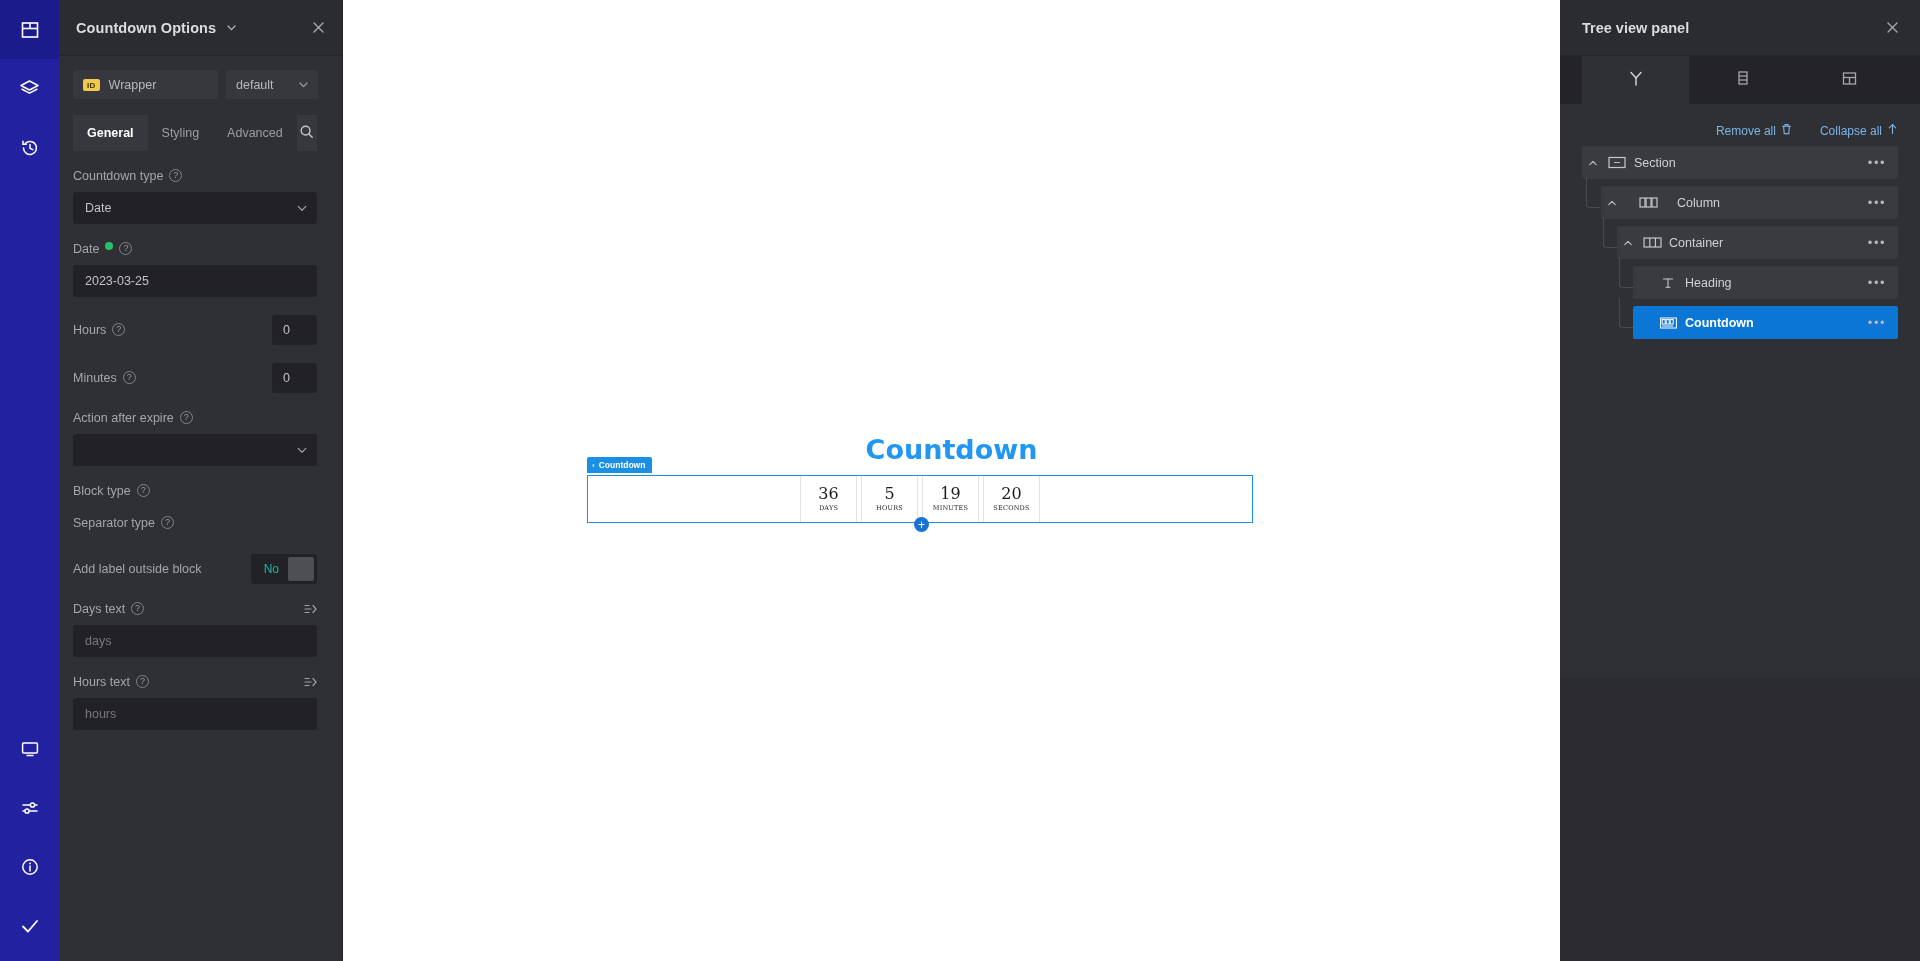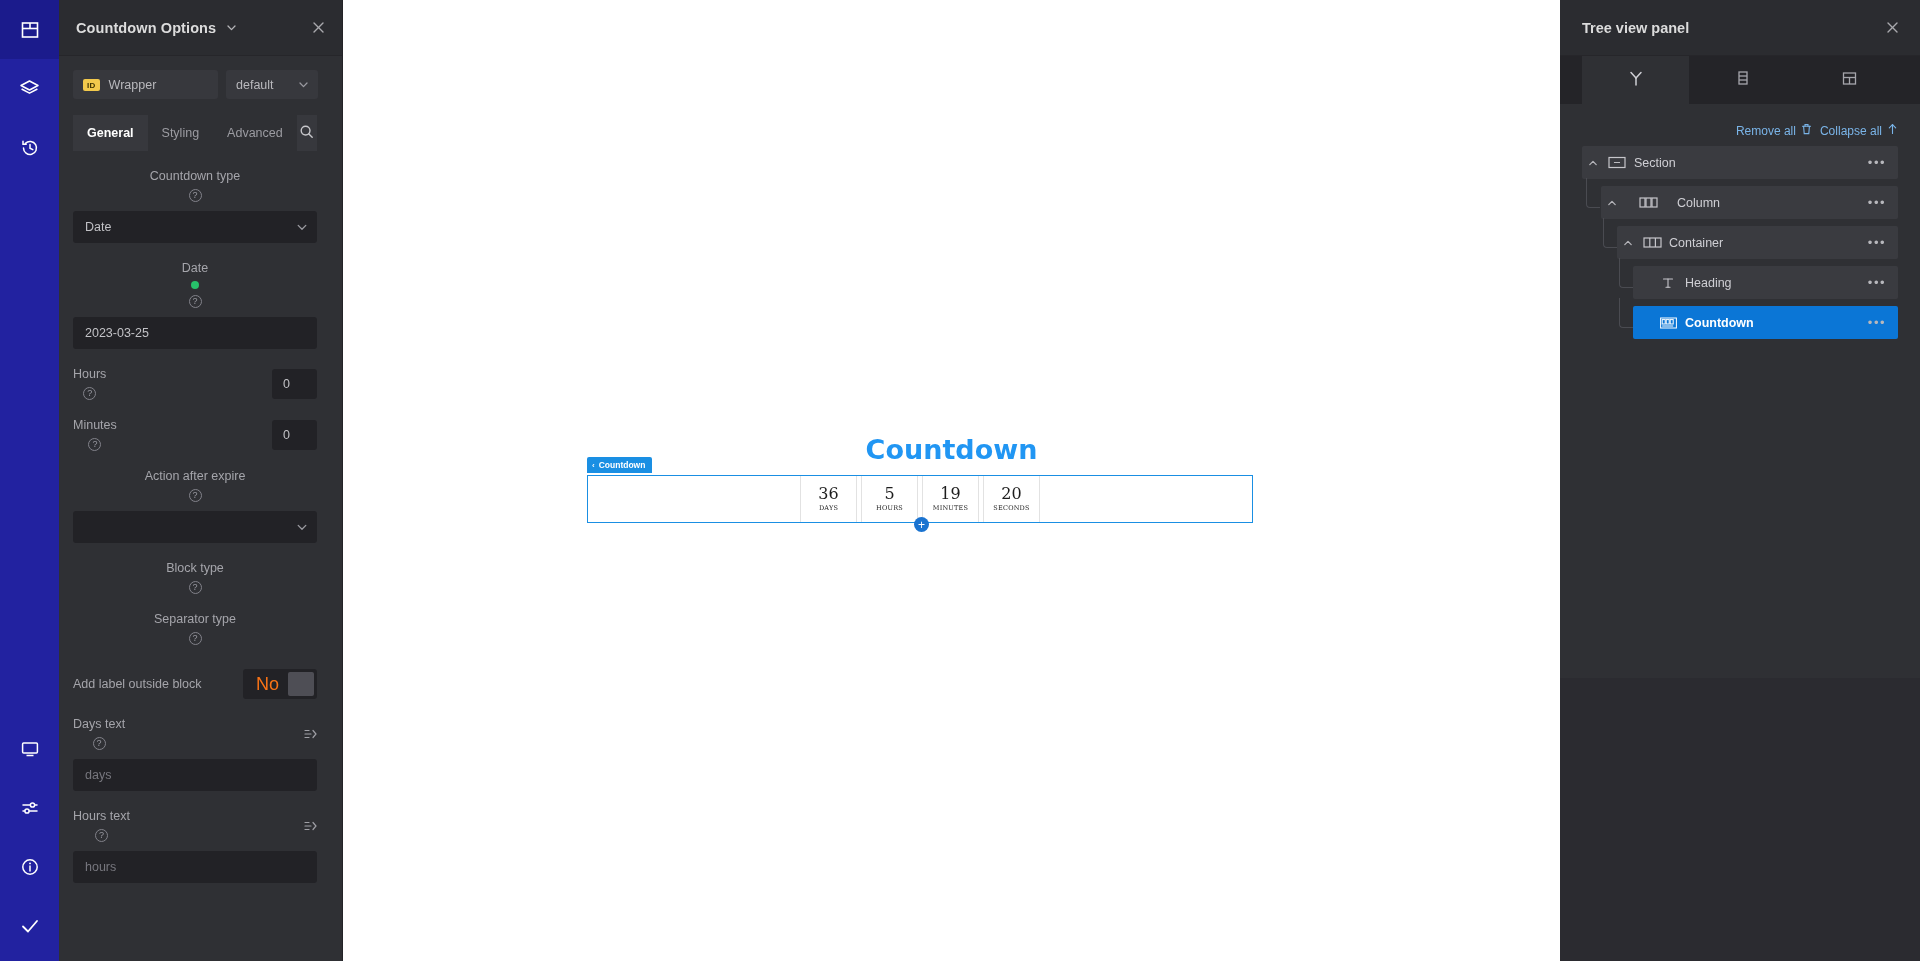--- a/index.html
+++ b/index.html
@@ -83,22 +83,22 @@
   .tab-search {
     margin-left: auto; width: 36px; height: 36px;
     background: #37383d; display:flex; align-items:center; justify-content:center;
     color: #c7c7cb; cursor: pointer;
   }
 
   .fields { padding: 0 25px 0 14px; }
 
   .field { margin-top: 18px; }
   .field-label {
-    display: flex; align-items: center; gap: 6px;
-    color: #a5a5ab; font-size: 12.5px; margin-bottom: 9px; flex-direction: column;
+    display: flex; align-items: flex-start; gap: 6px;
+    color: #a5a5ab; font-size: 12.5px; margin-bottom: 9px;
   }
   .help {
     width: 13px; height: 13px; border-radius: 50%;
     border: 1px solid #82828a; color: #9a9aa2;
     font-size: 9px; line-height: 11px; text-align: center;
     display: inline-block; cursor: pointer; flex: 0 0 13px;
   }
   .dot-green {
     width: 8px; height: 8px; border-radius: 50%; background: #27c06a;
     display: inline-block;
@@ -123,21 +123,21 @@
   .num-box {
     margin-left: auto; width: 45px; height: 30px;
     background: #222226; border-radius: 3px;
     display: flex; align-items: center; padding-left: 11px;
     color: #c2c2c6; font-size: 12.5px; cursor: text;
   }
   .toggle-wrap {
     margin-left: auto; display: flex; align-items: center;
     background: #222226; border-radius: 3px; height: 30px; padding: 0 3px 0 0;
   }
-  .toggle-label { color: #f97316; font-size: 18px; padding: 0 9px 0 13px; }
+  .toggle-label { color: #14b8a6; font-size: 12px; padding: 0 9px 0 13px; }
   .toggle-knob { width: 26px; height: 24px; background: #4e4e55; border-radius: 2px; }
 
   .field-label-row {
     display: flex; align-items: center; margin-bottom: 9px; gap: 37px;
   }
   .field-label-row .field-label { margin-bottom: 0; }
   .dyn-icon { margin-left: auto; color: #a0a0a6; cursor: pointer; display:flex; }
 
   
   .canvas {
@@ -201,21 +201,21 @@
     display: flex; height: 48px; background: #242428;
     padding: 0 0 0 22px;
   }
   .tree-tab {
     width: 107px; display: flex; align-items: center; justify-content: center;
     color: #a6a6ac; cursor: pointer;
   }
   .tree-tab.active { background: #2f3034; color: #cfcfd4; }
   .tree-actions {
     display: flex; justify-content: flex-end; align-items: center;
-    gap: 8px; padding: 13px 22px 0 0; height: 40px;
+    gap: 28px; padding: 13px 22px 0 0; height: 40px;
   }
   .tree-action {
     color: #7ab4e8; font-size: 12px; cursor: pointer;
     display: flex; align-items: center; gap: 5px;
   }
   .tree-list { padding: 2px 22px 0 22px; position: relative; }
   .t-row {
     height: 33px; margin-bottom: 7px; border-radius: 2px;
     display: flex; align-items: center; position: relative;
     background: #3a3b40; cursor: pointer;

